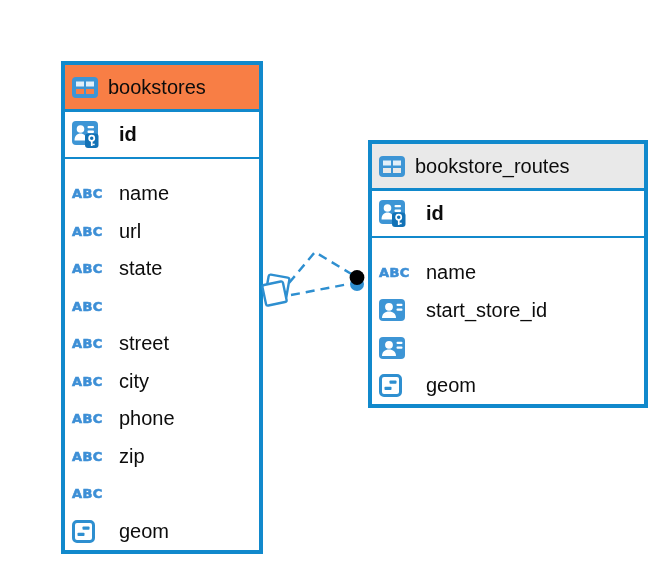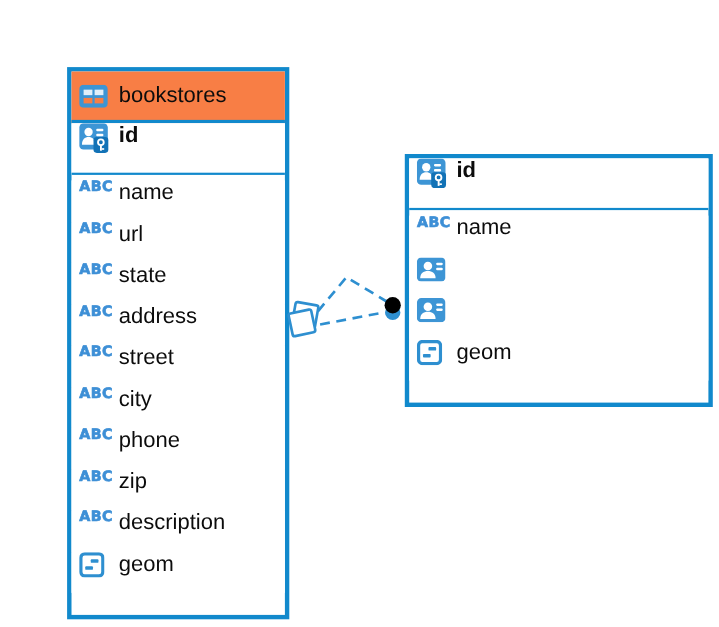--- a/index.html
+++ b/index.html
@@ -15,27 +15,27 @@
   .tbl-routes     { left:368px; top:140px; width:280px; }
   .hdr {
     height:44px; display:flex; align-items:center; gap:10px; padding:0 7px;
     border-bottom:3px solid #1189CC; font-size:20px; color:#0c0c0c;
     background:var(--hdr);
   }
   .tbl-bookstores { --hdr:#F87E45; }
   .tbl-routes     { --hdr:#E9E9E9; }
   .cellb { fill:var(--hdr); }
   .rows .row {
-    display:flex; align-items:flex-start; gap:6px; padding:0 7px;
+    display:flex; align-items:center; gap:17px; padding:0 7px;
     height:37.5px; font-size:20px; color:#0c0c0c; background:#fff;
   }
   .rows .row.pk-row {
     height:45px; font-weight:bold; border-bottom:2px solid #1189CC;
   }
-  .rows .fields-pad { padding-top:5px; padding-bottom:20px; }
+  .rows .fields-pad { padding-top:5px; padding-bottom:0;margin-top:11px; }
   .icn { width:30px; flex:none; display:flex; align-items:center; }
   .abc {
     font-family:"DejaVu Sans", sans-serif; font-weight:800; font-size:13px;
     color:#3D8FD6; letter-spacing:0.4px; -webkit-text-stroke:0.6px #3D8FD6;
     line-height:1;
   }
   .links { position:absolute; left:0; top:0; z-index:5; pointer-events:none; }
 </style>
 </head>
 <body>
@@ -88,21 +88,20 @@
           <div class="row">
             <span class="icn">
               <span class="abc">ABC</span>
             </span>
             <span class="lbl">state</span>
           </div>
           <div class="row">
             <span class="icn">
               <span class="abc">ABC</span>
             </span>
-            <span class="lbl">address</span>
           </div>
           <div class="row">
             <span class="icn">
               <span class="abc">ABC</span>
             </span>
             <span class="lbl">street</span>
           </div>
           <div class="row">
             <span class="icn">
               <span class="abc">ABC</span>
@@ -118,37 +117,48 @@
           <div class="row">
             <span class="icn">
               <span class="abc">ABC</span>
             </span>
             <span class="lbl">zip</span>
           </div>
           <div class="row">
             <span class="icn">
               <span class="abc">ABC</span>
             </span>
-            <span class="lbl">description</span>
           </div>
           <div class="row">
             <span class="icn">
               <svg width="23" height="23" viewBox="0 0 23 23">
       <rect x="1.5" y="1.5" width="20" height="20" rx="3.5" fill="#ffffff" stroke="#2E8FD0" stroke-width="3"></rect>
       <rect x="10.5" y="6.5" width="7" height="3.2" rx="0.8" fill="#2E8FD0"></rect>
       <rect x="5.5" y="12.8" width="7" height="3.2" rx="0.8" fill="#2E8FD0"></rect>
     </svg>
             </span>
             <span class="lbl">geom</span>
           </div>
         </div>
       </div>
   </div>
 
   <div class="table tbl-routes">
+    <div class="hdr">
+      <span class="icn" style="width:26px;">
+        <svg width="26" height="21" viewBox="0 0 26 21">
+          <rect width="26" height="21" rx="4" fill="#3D95D5"></rect>
+          <rect x="4" y="4.5" width="8" height="5" fill="rgba(255,255,255,.85)"></rect>
+          <rect x="14" y="4.5" width="8" height="5" fill="rgba(255,255,255,.85)"></rect>
+          <rect x="4" y="12" width="8" height="5" class="cellb"></rect>
+          <rect x="14" y="12" width="8" height="5" class="cellb"></rect>
+        </svg>
+      </span>
+      <span>bookstore_routes</span>
+    </div>
     <div class="rows">
         <div class="row pk-row">
           <span class="icn">
             <svg width="27" height="27" viewBox="0 0 27 27">
       <rect width="26" height="24" rx="4" fill="#3D95D5"></rect>
       <circle cx="8.5" cy="8" r="3.8" fill="#ffffff"></circle>
       <path d="M2.5 19.5 C2.5 14.8 5.2 12.6 8.5 12.6 C11.8 12.6 14.5 14.8 14.5 19.5 Z" fill="#ffffff"></path>
       <rect x="15.5" y="5" width="6.5" height="2.3" rx="1" fill="#ffffff"></rect>
       <rect x="15.5" y="9.6" width="6.5" height="2.3" rx="1" fill="#ffffff"></rect>
       <rect x="13" y="12.5" width="13.5" height="14.5" rx="3" fill="#1272B6"></rect>
@@ -169,20 +179,21 @@
           <div class="row">
             <span class="icn">
               <svg width="26" height="22" viewBox="0 0 26 22">
       <rect width="26" height="22" rx="4" fill="#3D95D5"></rect>
       <circle cx="10" cy="7.8" r="3.9" fill="#ffffff"></circle>
       <path d="M3 19 C3 14.6 6 12.4 10 12.4 C14 12.4 17 14.6 17 19 Z" fill="#ffffff"></path>
       <rect x="17.5" y="4.8" width="6" height="2.3" rx="1" fill="#ffffff"></rect>
       <rect x="17.5" y="9.4" width="6" height="2.3" rx="1" fill="#ffffff"></rect>
     </svg>
             </span>
+            <span class="lbl">start_store_id</span>
           </div>
           <div class="row">
             <span class="icn">
               <svg width="26" height="22" viewBox="0 0 26 22">
       <rect width="26" height="22" rx="4" fill="#3D95D5"></rect>
       <circle cx="10" cy="7.8" r="3.9" fill="#ffffff"></circle>
       <path d="M3 19 C3 14.6 6 12.4 10 12.4 C14 12.4 17 14.6 17 19 Z" fill="#ffffff"></path>
       <rect x="17.5" y="4.8" width="6" height="2.3" rx="1" fill="#ffffff"></rect>
       <rect x="17.5" y="9.4" width="6" height="2.3" rx="1" fill="#ffffff"></rect>
     </svg>

